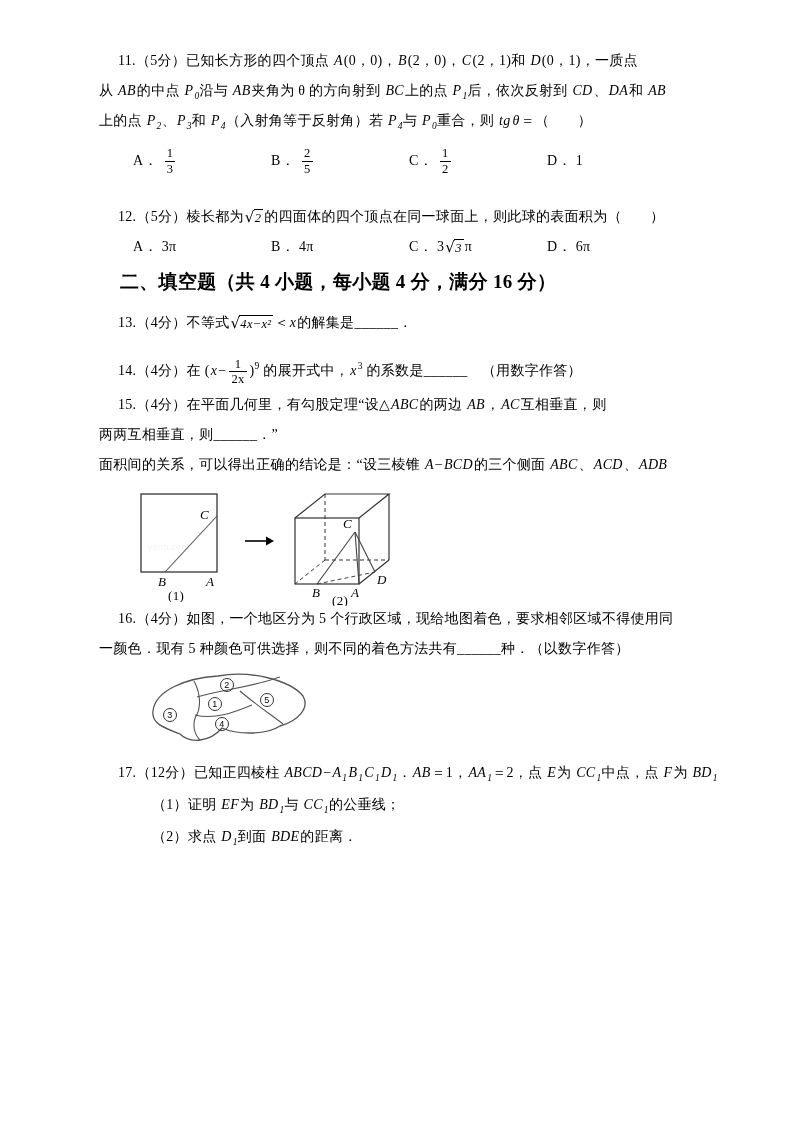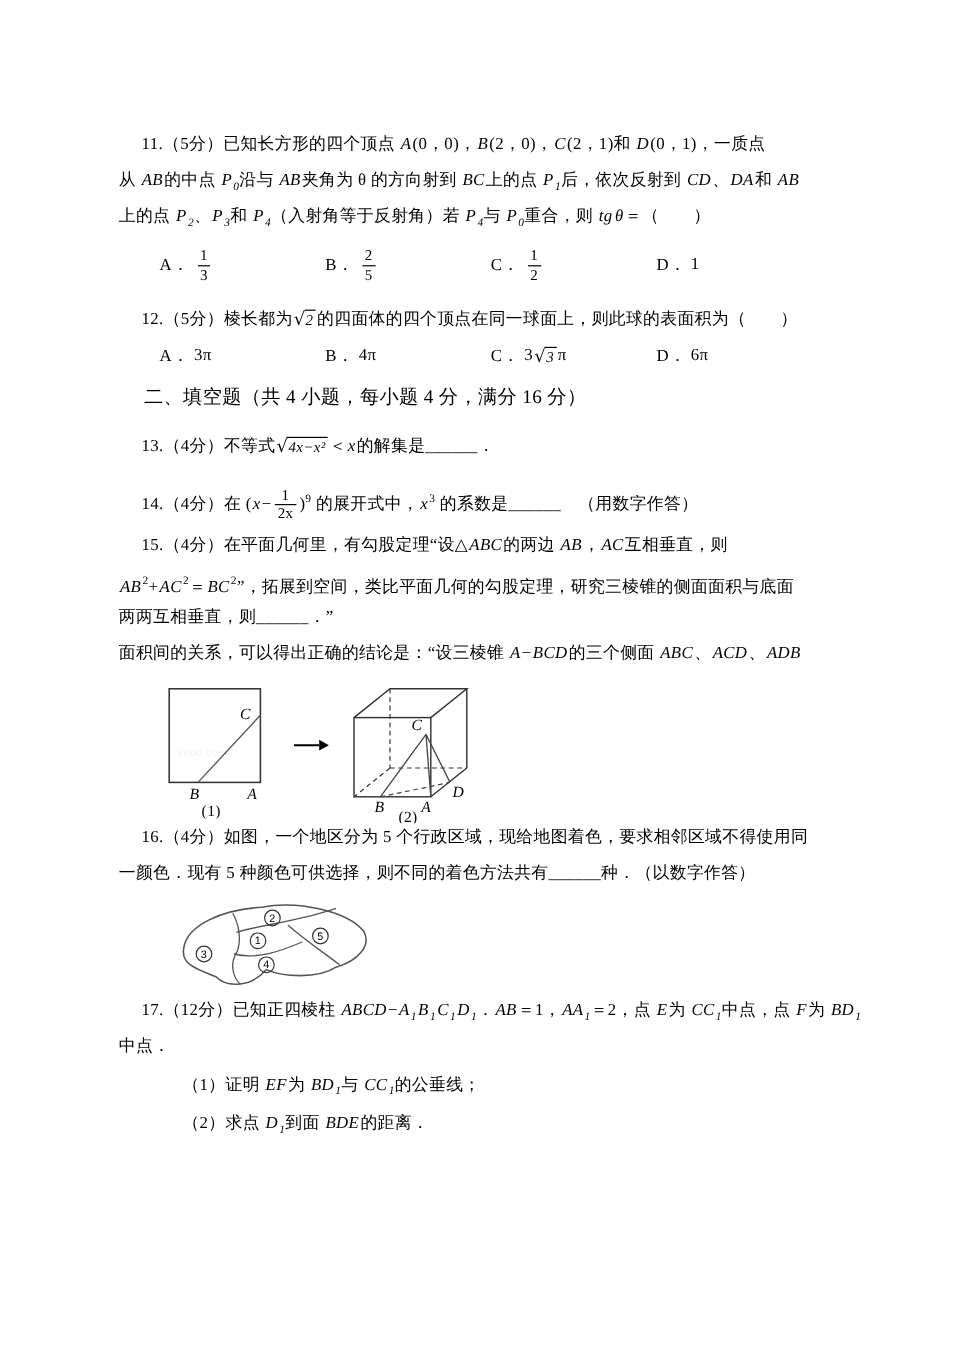--- a/index.html
+++ b/index.html
@@ -1,58 +1,58 @@
 <!DOCTYPE html>
 <html><head>
 <meta charset="utf-8">
 <style>
   html,body{margin:0;padding:0;}
   body{
     width:794px;height:1123px;overflow:hidden;background:#ffffff;color:#000;
     font-family:"Liberation Serif","DejaVu Serif",serif;
     font-size:14px;letter-spacing:0.3px;
   }
-  .page{position:relative;width:794px;height:1123px;padding-top:106px;box-sizing:border-box;}
+  .page{position:relative;width:794px;height:1123px;padding-top:46px;box-sizing:border-box;}
   .ln{margin-left:99px;height:30px;line-height:30px;white-space:nowrap;}
   .ln.first{margin-left:118px;}
   .t{}
   .var{font-family:"Liberation Serif",serif;font-style:italic;padding:0 1px;}
   .msub{font-family:"Liberation Serif",serif;font-style:italic;font-size:9.5px;vertical-align:-4px;}
   .msup{font-size:9.5px;vertical-align:6px;}
   .rad{display:inline-flex;align-items:flex-start;white-space:nowrap;margin:0 1px;vertical-align:-1px;}
   .radsign{font-family:"DejaVu Sans",sans-serif;font-size:15px;line-height:17px;}
   .radbody{border-top:1.2px solid #000;font-family:"Liberation Serif",serif;font-style:italic;
            font-size:12.5px;line-height:16px;padding:0 2px 0 1px;margin-left:-1px;}
   .frac{display:inline-flex;flex-direction:column;text-align:center;vertical-align:middle;
         font-family:"Liberation Serif",serif;font-size:12.5px;line-height:1.15;margin:0 3px;}
   .fden{border-top:1px solid #000;padding:0 2px;}
   .fnum{padding:0 2px;}
-  .sec{margin-left:120px;height:30px;line-height:30px;font-weight:normal;font-size:16px;white-space:nowrap;}
+  .sec{margin-left:120px;height:30px;line-height:30px;font-weight:bold;font-size:19px;white-space:nowrap;}
   .sec2{margin-top:5px;}
   .sec3{margin-top:10px;}
   .opts{margin-left:133px;display:flex;}
   .opts1{margin-top:2px;height:46px;align-items:center;}
   .opts2{height:30px;align-items:center;}
   .opt{width:138px;flex:none;display:flex;align-items:center;white-space:nowrap;}
   .opt:last-child{width:auto;}
   .olabel{margin-right:4px;font-family:"Liberation Serif",serif;}
   .oval{display:inline-flex;align-items:center;}
-  .q12line{margin-top:8px;}
+  .q12line{margin-top:18px;}
   .q13line{margin-top:7px;height:38px;line-height:38px;}
   .q14line{height:48px;line-height:48px;}
   .figrow{margin-left:138px;margin-top:6px;height:106px;display:flex;align-items:flex-start;}
   .figrow svg{display:block;}
   .arrowbox{margin:48px 8px 0 6px;}
   .svglab{font-family:"Liberation Serif",serif;font-style:italic;font-size:13px;}
   .svgcap{font-family:"Liberation Serif",serif;font-size:13px;}
   .svgnum{font-family:"Liberation Sans","DejaVu Sans",sans-serif;font-size:9px;}
   .wm{font-family:"Liberation Sans",sans-serif;font-size:9px;fill:#000;opacity:0.06;}
   .maprow{margin-left:140px;margin-top:2px;height:82px;}
   .q16first{margin-top:12px;}
-  .q17first{margin-top:0;}
+  .q17first{margin-top:10px;}
   .q17sub{margin-top:2px;margin-left:152px;}
 </style>
 </head>
 <body>
 
 <div class="page">
 
   <div class="ln first"><span class="t">11.（5分）已知长方形的四个顶点 </span><span class="var">A</span><span class="t">(0，0)，</span><span class="var">B</span><span class="t">(2，0)，</span><span class="var">C</span><span class="t">(2，1)和 </span><span class="var">D</span><span class="t">(0，1)，一质点</span></div>
   <div class="ln"><span class="t">从 </span><span class="var">AB</span><span class="t">的中点 </span><span class="var">P</span><span class="msub">0</span><span class="t">沿与 </span><span class="var">AB</span><span class="t">夹角为 θ 的方向射到 </span><span class="var">BC</span><span class="t">上的点 </span><span class="var">P</span><span class="msub">1</span><span class="t">后，依次反射到 </span><span class="var">CD</span><span class="t">、</span><span class="var">DA</span><span class="t">和 </span><span class="var">AB</span></div>
   <div class="ln"><span class="t">上的点 </span><span class="var">P</span><span class="msub">2</span><span class="t">、</span><span class="var">P</span><span class="msub">3</span><span class="t">和 </span><span class="var">P</span><span class="msub">4</span><span class="t">（入射角等于反射角）若 </span><span class="var">P</span><span class="msub">4</span><span class="t">与 </span><span class="var">P</span><span class="msub">0</span><span class="t">重合，则 </span><span class="var">tg</span><span class="var">θ</span><span class="t">＝（　　）</span></div>
@@ -134,21 +134,20 @@
         <span class="radsign">√</span>
         <span class="radbody">4x−x²</span>
       </span><span class="t">＜</span><span class="var">x</span><span class="t">的解集是______．</span></div>
 
   <div class="ln first q14line"><span class="t">14.（4分）在 (</span><span class="var">x</span><span class="t">−</span><span class="frac">
         <span class="fnum">1</span>
         <span class="fden">2x</span>
       </span><span class="t">)</span><span class="msup">9</span><span class="t"> 的展开式中，</span><span class="var">x</span><span class="msup">3</span><span class="t"> 的系数是______　（用数字作答）</span></div>
 
   <div class="ln first"><span class="t">15.（4分）在平面几何里，有勾股定理“设△</span><span class="var">ABC</span><span class="t">的两边 </span><span class="var">AB</span><span class="t">，</span><span class="var">AC</span><span class="t">互相垂直，则</span></div>
-  <div class="ln"><span class="var">AB</span><span class="msup">2</span><span class="t">+</span><span class="var">AC</span><span class="msup">2</span><span class="t">＝</span><span class="var">BC</span><span class="msup">2</span><span class="t">”，拓展到空间，类比平面几何的勾股定理，研究三棱锥的侧面面积与底面</span></div>
   <div class="ln"><span class="t">两两互相垂直，则______．”</span></div>
   <div class="ln"><span class="t">面积间的关系，可以得出正确的结论是：“设三棱锥 </span><span class="var">A</span><span class="t">−</span><span class="var">BCD</span><span class="t">的三个侧面 </span><span class="var">ABC</span><span class="t">、</span><span class="var">ACD</span><span class="t">、</span><span class="var">ADB</span></div>
 
   <div class="figrow">
     <svg width="100" height="116" viewBox="0 0 100 116">
       <rect x="3" y="8" width="76" height="78" fill="none" stroke="#333" stroke-width="1.3"></rect>
       <line x1="27" y1="86" x2="79" y2="30" stroke="#555" stroke-width="1.1"></line>
       <text class="wm" x="10" y="64">yeoo.com</text>
       <text class="svglab" x="62" y="33">C</text>
       <text class="svglab" x="20" y="100">B</text>
@@ -210,17 +209,16 @@
       </g>
       <g>
         <circle cx="127" cy="34" r="6.5" fill="none" stroke="#333" stroke-width="1"></circle>
         <text class="svgnum" x="127" y="37" text-anchor="middle">5</text>
       </g>
     </svg>
   </div>
 
 
   <div class="ln first q17first"><span class="t">17.（12分）已知正四棱柱 </span><span class="var">ABCD</span><span class="t">−</span><span class="var">A</span><span class="msub">1</span><span class="var">B</span><span class="msub">1</span><span class="var">C</span><span class="msub">1</span><span class="var">D</span><span class="msub">1</span><span class="t">．</span><span class="var">AB</span><span class="t">＝1，</span><span class="var">AA</span><span class="msub">1</span><span class="t">＝2，点 </span><span class="var">E</span><span class="t">为 </span><span class="var">CC</span><span class="msub">1</span><span class="t">中点，点 </span><span class="var">F</span><span class="t">为 </span><span class="var">BD</span><span class="msub">1</span></div>
-  <div class="ln"><span class="t">中点．</span></div>
   <div class="ln q17sub"><span class="t">（1）证明 </span><span class="var">EF</span><span class="t">为 </span><span class="var">BD</span><span class="msub">1</span><span class="t">与 </span><span class="var">CC</span><span class="msub">1</span><span class="t">的公垂线；</span></div>
   <div class="ln q17sub"><span class="t">（2）求点 </span><span class="var">D</span><span class="msub">1</span><span class="t">到面 </span><span class="var">BDE</span><span class="t">的距离．</span></div>
 
 </div>
 
 </body></html>

